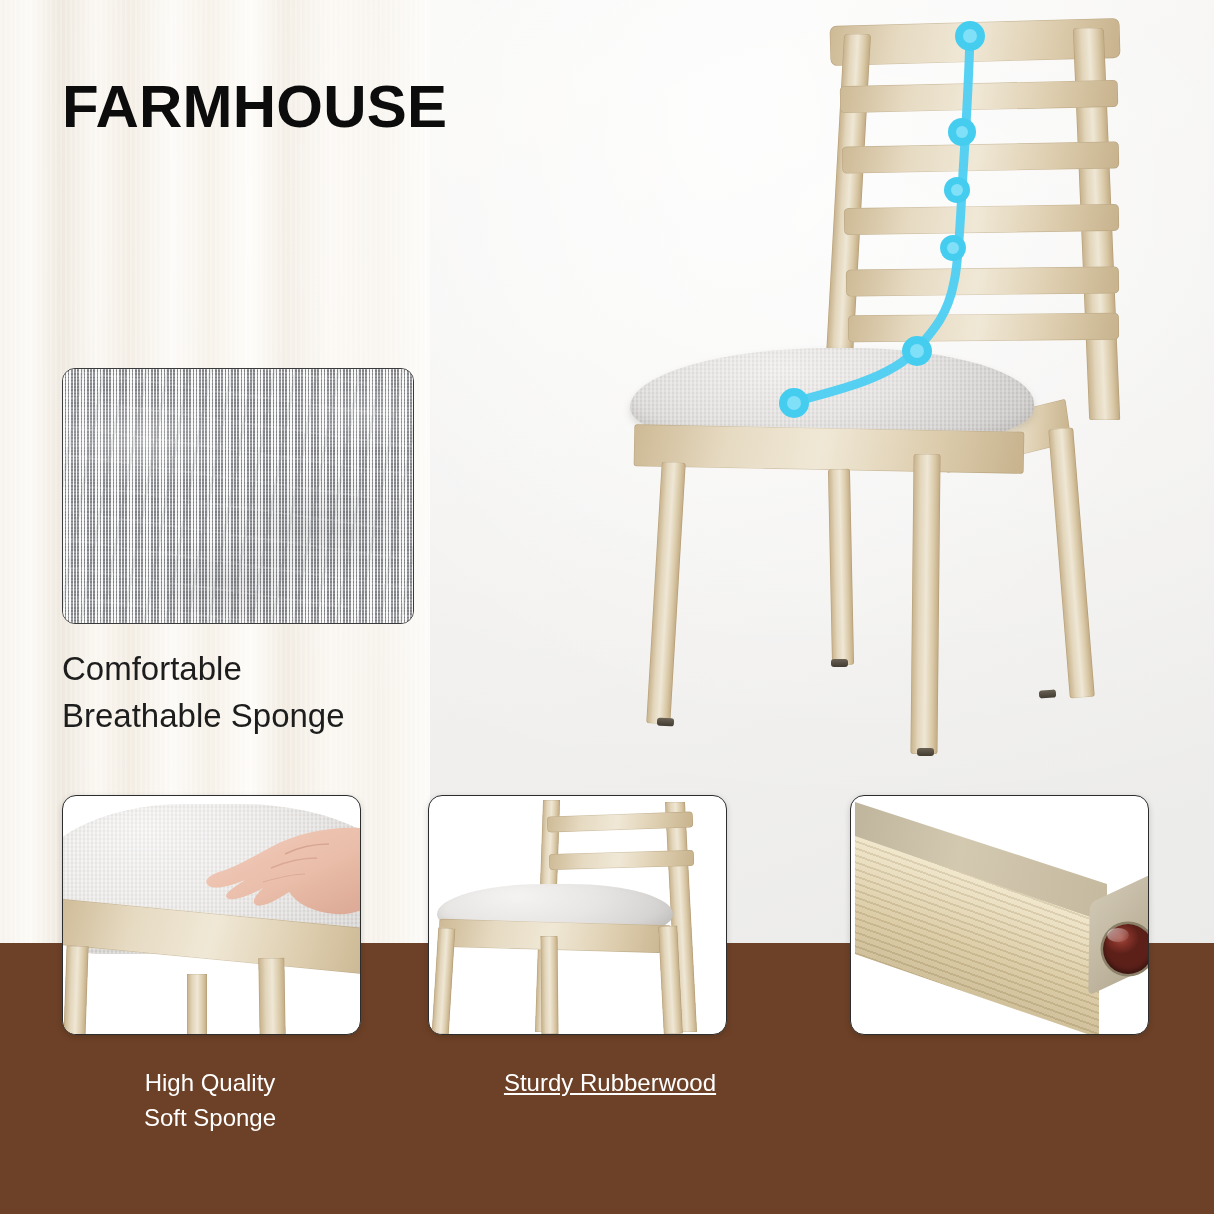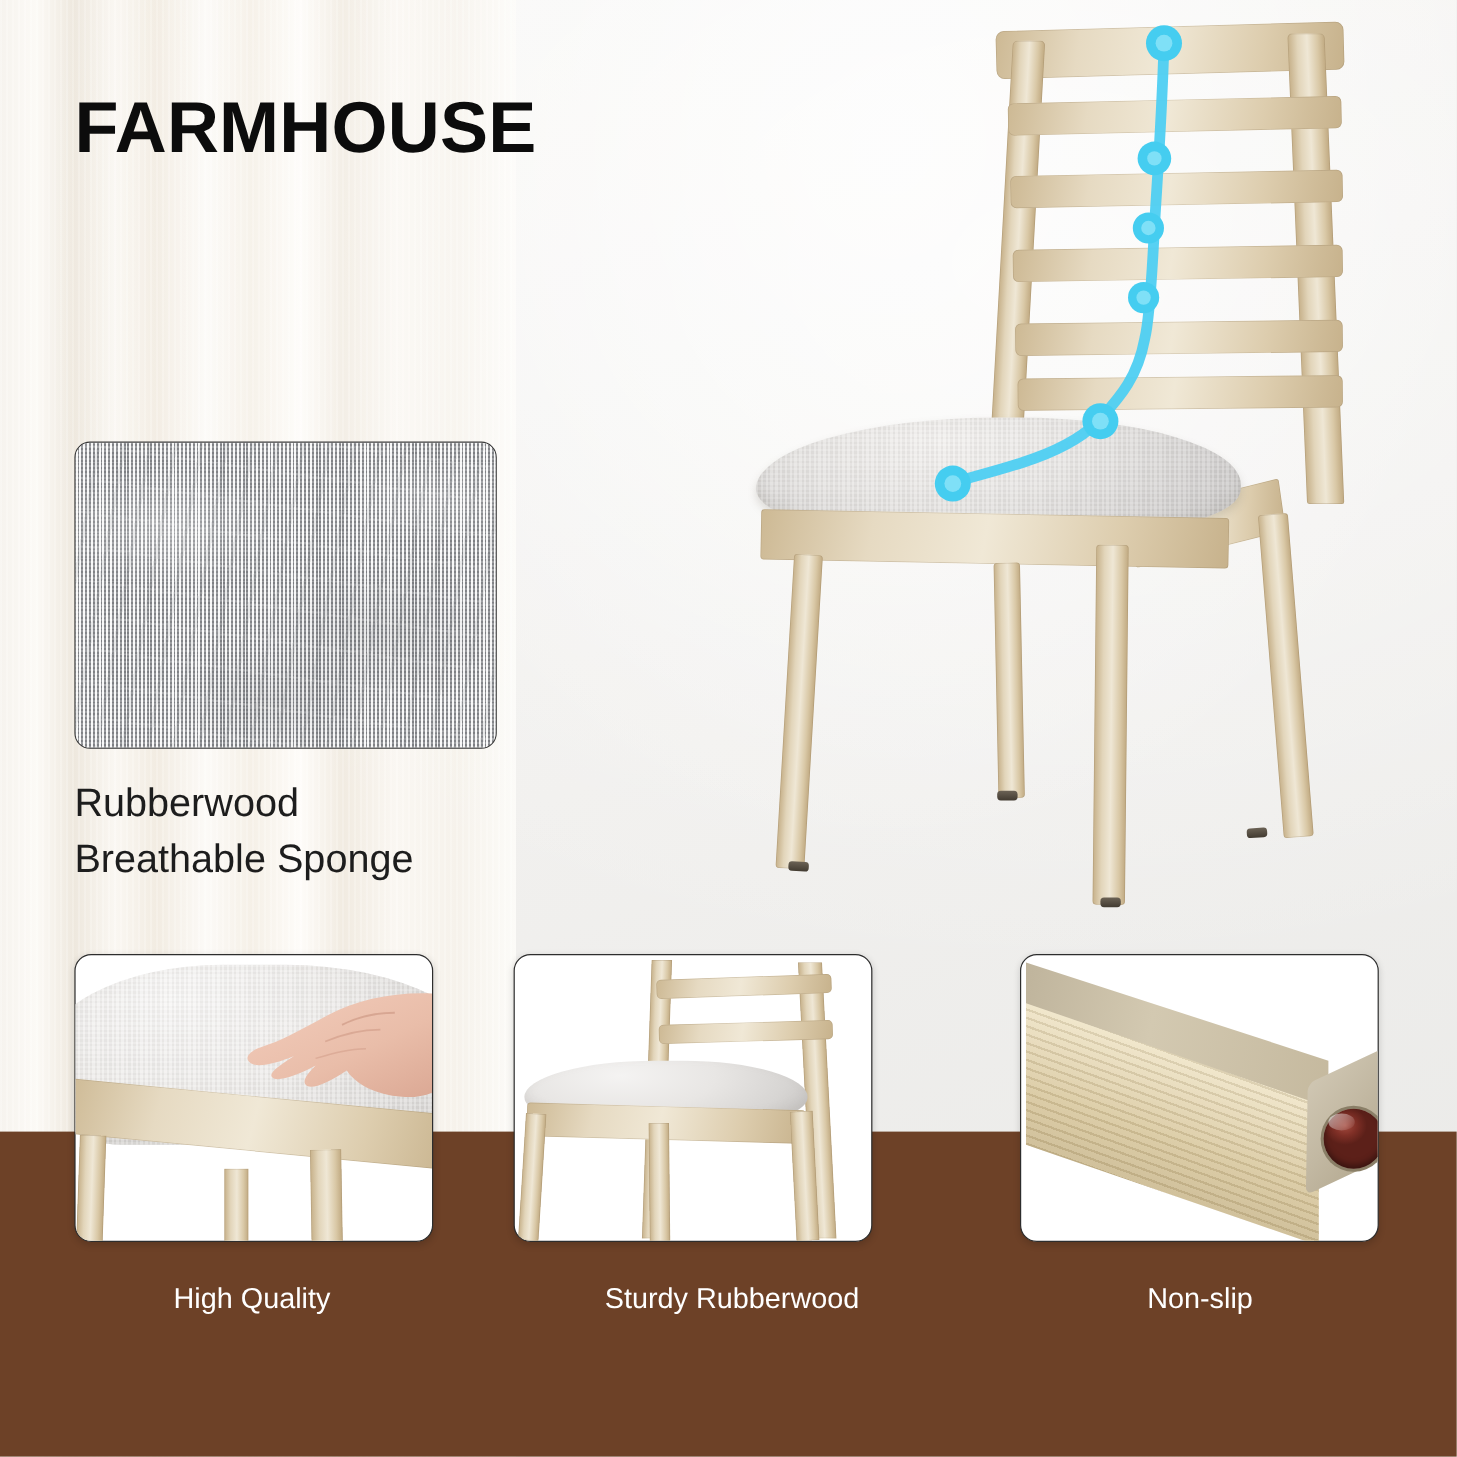--- a/index.html
+++ b/index.html
@@ -179,21 +179,21 @@
   .k3-pad{position:absolute;left:252px;top:128px;width:50px;height:50px;border-radius:50%;
     background:radial-gradient(36% 32% at 36% 28%, #a44b3f 0%, #7f2f26 52%, #5c2019 100%);
     box-shadow:0 0 0 2.5px #8a7f67, inset 0 -3px 5px rgba(0,0,0,.4);}
   .k3-pad-gloss{position:absolute;left:256px;top:132px;width:22px;height:14px;border-radius:50%;
     background:linear-gradient(135deg, rgba(255,255,255,.6), rgba(255,255,255,0));}
 
   
   .bcap{position:absolute;top:1066px;width:300px;text-align:center;color:#ffffff;
     font-size:24px;line-height:1.45;font-weight:400;}
   .b1{left:60px;}
-  .b2{left:420px;width:380px;}
+  .b2{left:420px;width:380px;text-decoration:underline;}
   .b3{left:840px;width:320px;}
 </style>
 </head>
 <body>
 
 <div id="stage">
 
   <div class="bg"></div>
   <div class="bg-noise"></div>
   <div class="bg-wall"></div>
@@ -205,21 +205,21 @@
   </div>
 
   <div class="swatch-wrap">
     <div class="swatch">
       <div class="weave"></div>
       <div class="weave-mottle"></div>
       <div class="weave-slub"></div>
     </div>
   </div>
   <div class="swatch-cap">
-    <div>Rubberwood</div>
+    <div>Comfortable</div>
     <div>Breathable Sponge</div>
   </div>
 
   <div class="chair">
     <div class="crest wood"></div>
     <div class="stile-l wood-v"></div>
     <div class="stile-r wood-v"></div>
     <div class="slat s1 wood"></div>
     <div class="slat s2 wood"></div>
     <div class="slat s3 wood"></div>
@@ -309,21 +309,21 @@
         <div class="k3-grain"></div>
       </div>
       <div class="k3-end"></div>
       <div class="k3-pad"></div>
       <div class="k3-pad-gloss"></div>
     </div>
   </div>
 
   <div class="bcap b1">
     <div>High Quality</div>
+    <div>Soft Sponge</div>
   </div>
   <div class="bcap b2">
     <div>Sturdy Rubberwood</div>
   </div>
   <div class="bcap b3">
-    <div>Non-slip</div>
   </div>
 
 </div>
 
 </body></html>

